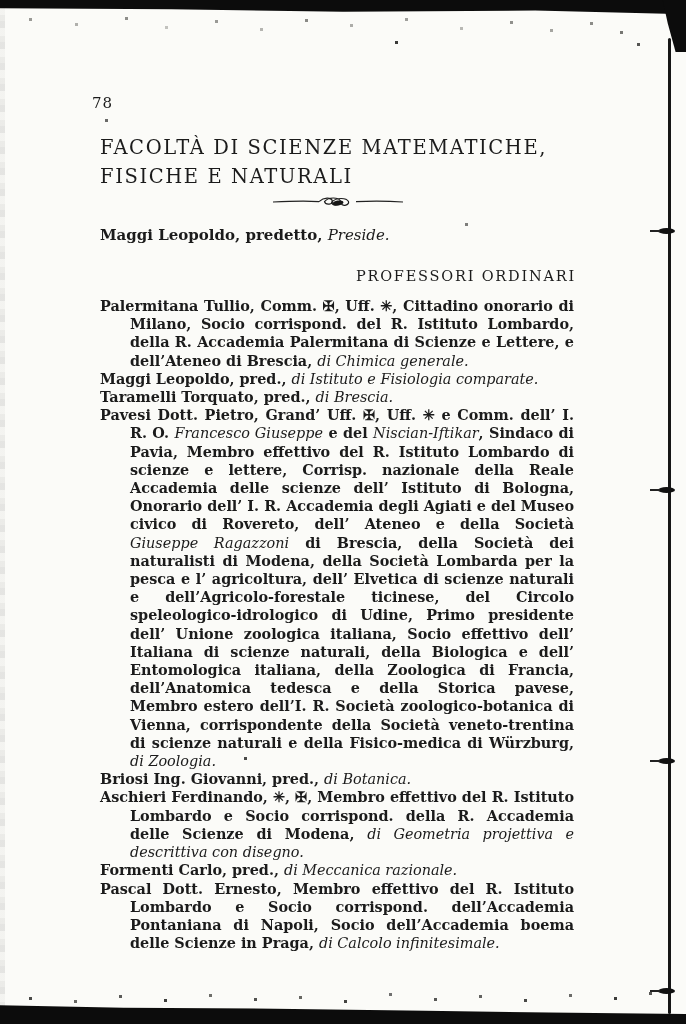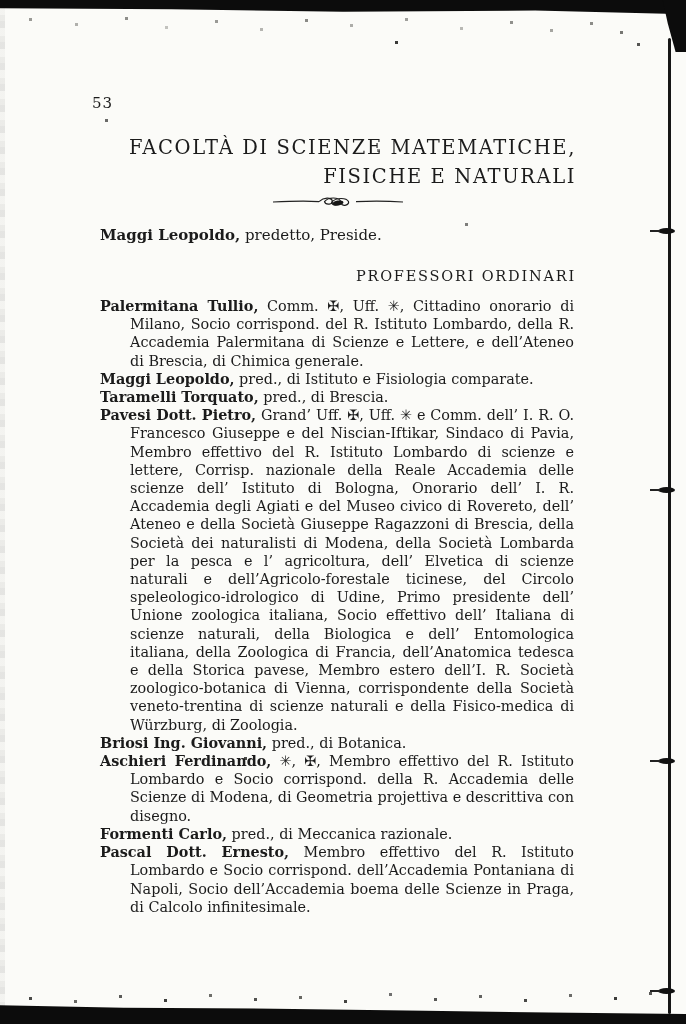--- a/index.html
+++ b/index.html
@@ -62,21 +62,21 @@
       435px 13px 0 1px #575755,480px 10px 0 1px #626260,525px 14px 0 1px #484846,
       570px 9px 0 1px #6b6b69,615px 12px 0 1px #3c3c3a,650px 7px 0 1px #585856;
   }
   
   .page-number{
     position:absolute;top:94px;left:92px;
     font-size:15px;letter-spacing:1px;
   }
   .title-block{
     position:absolute;top:133px;left:100px;width:476px;
-    text-align:right;font-size:19.5px;letter-spacing:1.6px;
+    text-align:left;font-size:19.5px;letter-spacing:1.6px;
     line-height:29px;
   }
   .ornament{
     position:absolute;top:194px;left:100px;width:476px;
     text-align:center;
   }
   .dean-line{
     position:absolute;top:226px;left:100px;width:476px;
     font-size:15px;
   }
@@ -86,43 +86,43 @@
   }
   .professor-list{
     position:absolute;top:297px;left:100px;width:474px;
     font-size:14.4px;line-height:18.2px;
     text-align:justify;
   }
   .professor-list p.entry{
     margin:0;padding-left:30px;text-indent:-30px;
   }
   .seg.bold{font-weight:bold;}
-  .seg.italic{}
-  .seg.roman{font-style:normal;font-weight:normal;}
+  .seg.italic{font-style:italic;}
+  .seg.roman{font-style:normal;font-weight:bold;}
 </style>
 </head>
 <body>
 
 <div id="scan-page" style="--paper: #fbfbf8; --ink: #1b1b1b; --edge: #0c0c0c;">
 
   <div class="left-strip"></div>
   <div class="top-edge"></div>
   <div class="top-right-blob"></div>
   <div class="noise-top"></div>
   <div class="noise-bottom"></div>
   <div class="bottom-edge"></div>
   <div class="binding-line"></div>
   <div id="stitches">
       <div class="stitch" style="top: 228px;"></div>
       <div class="stitch" style="top: 487px;"></div>
       <div class="stitch" style="top: 758px;"></div>
       <div class="stitch" style="top: 988px;"></div>
     </div>
 
-  <div class="page-number">53</div>
+  <div class="page-number">78</div>
 
   <div class="title-block">
     <div>FACOLTÀ DI SCIENZE MATEMATICHE,</div>
     <div>FISICHE E NATURALI</div>
   </div>
 
   <div class="ornament">
     <svg width="132" height="16" viewBox="0 0 132 16">
       <path d="M1 8 C 22 7, 38 7, 47 7.6" stroke="#222" stroke-width="1.1" fill="none"></path>
       <path d="M47 7.6 c 5 -4.5 12 -4.5 13.5 -0.5 c 1 3.2 -7 4.5 -8 0.5 c 4 -5 14 -4.5 16 -0.5 c 1.5 4 -8 6 -9 1 c 5 -5 15 -4.5 17 -0.5 c 1.2 3.2 -6 5.5 -7.5 1.5" stroke="#1c1c1c" stroke-width="1.2" fill="none"></path>

